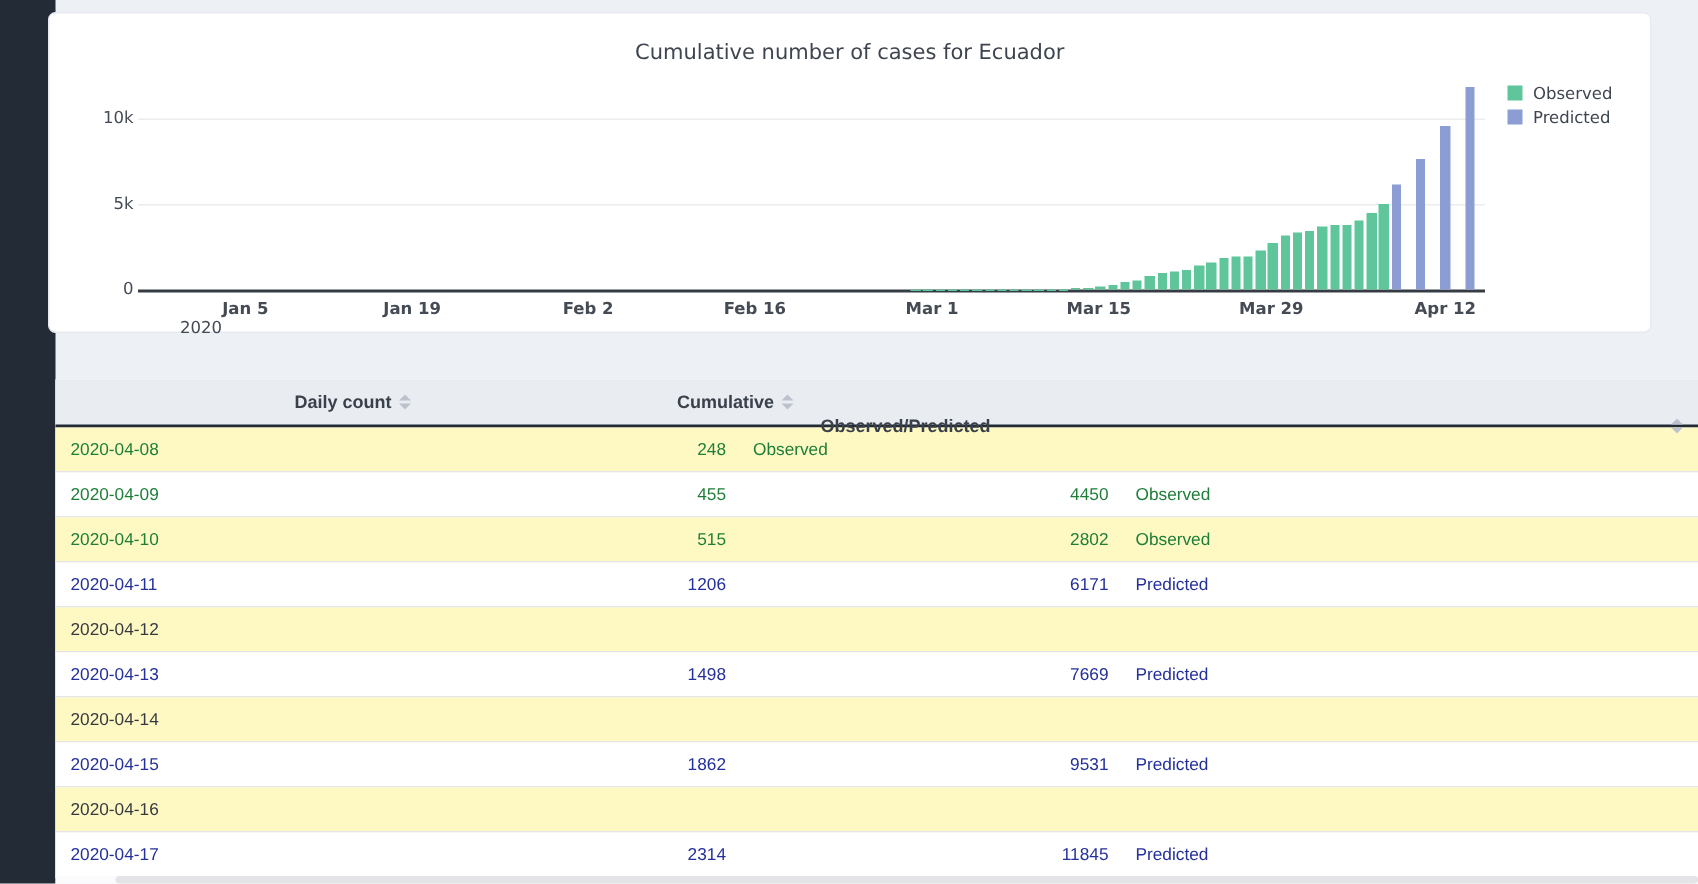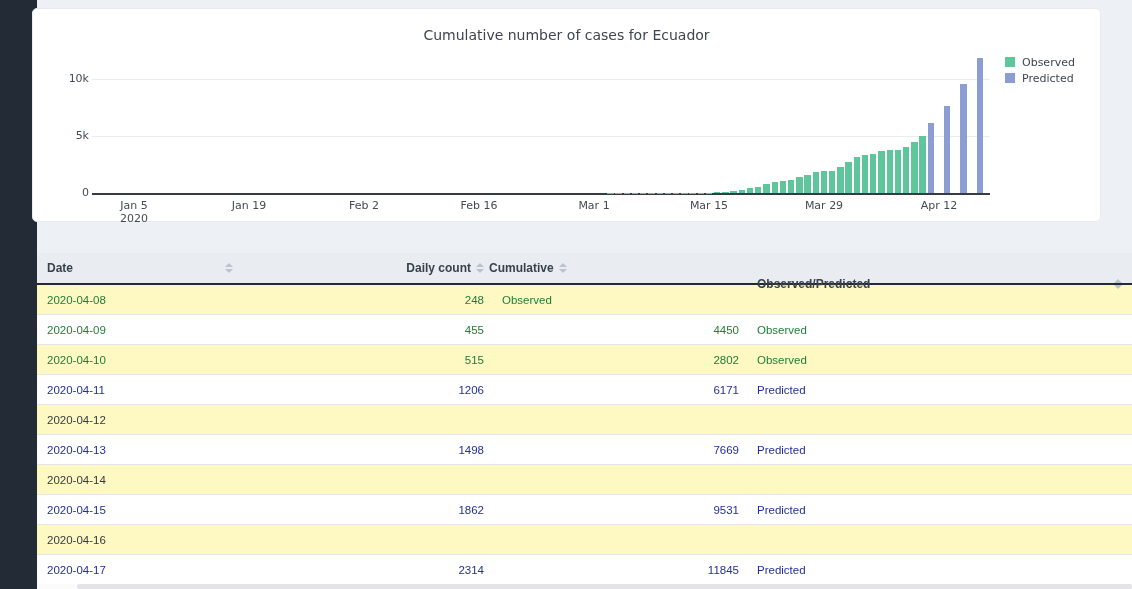--- a/index.html
+++ b/index.html
@@ -12,41 +12,41 @@
   
   .card {
     position:absolute; left:32px; top:8px; width:1069px; height:214px;
     background:#ffffff; border:1px solid #e7eaf0; border-radius:5px; box-sizing:border-box;
   }
   .chart-title { position:absolute; top:18px; left:0; right:0; text-align:center;
     font-size:14px; color:#3f4550; }
   .gridline { position:absolute; left:59px; width:898px; height:1px; background:#ececec; }
   .axis-line { position:absolute; left:59px; width:898px; height:2px; background:#363c44; }
   .ytick { position:absolute; width:40px; left:16px; text-align:right; font-size:11px; color:#444b54; }
-  .xtick { position:absolute; width:90px; top:190px; text-align:center; font-size:11px; color:#444b54; }
+  .xtick { position:absolute; width:90px; top:190px; text-align:right; font-size:11px; color:#444b54;font-weight:bold; }
   .xsub  { position:absolute; width:90px; top:203px; text-align:center; font-size:11px; color:#444b54; }
   .plot  { position:absolute; left:59px; top:42px; width:898px; height:142px; }
   .bar   { position:absolute; bottom:0; width:6.4px; }
   .legend { position:absolute; left:972px; top:45px; font-size:11px; color:#3f4550; }
   .legend-item { display:flex; align-items:center; height:16px; cursor:pointer; }
   .legend-swatch { width:10px; height:10px; margin-right:7px; }
 
   
   .table { position:absolute; left:37px; top:253px; width:1095px; background:#fff;
     font-family:"Liberation Sans", sans-serif; }
   .thead { display:flex; height:32px; background:#e9edf2; border-bottom:2px solid #232a33;
     align-items:center; font-weight:bold; font-size:12px; color:#3a414b; box-sizing:border-box; }
   .th { display:flex; align-items:center; box-sizing:border-box; height:100%; cursor:pointer; }
   .row { display:flex; height:30px; align-items:center; background:#ffffff;
     border-bottom:1px solid #e5e5e8; box-sizing:border-box; font-size:11.5px; }
   .row.odd { background:#fef9c3; }
   .cell { box-sizing:border-box; white-space:nowrap; overflow:hidden; }
   .c1 { width:210px; padding-left:10px; }
   .c2 { width:242px; text-align:right; padding-right:5px; justify-content:flex-end; }
-  .c3 { width:255px; text-align:right; padding-right:5px; }
+  .c3 { width:255px; text-align:right; padding-right:5px; justify-content:flex-end; }
   .c4 { flex:1; padding-left:13px; }
   .th.c1 { padding-right:14px; } .th.c4 { padding-right:10px;margin-top:32px; }
   .sort-icon { display:inline-flex; flex-direction:column; align-items:center; margin-left:5px; }
   .sort-icon .tri { width:0; height:0; border-left:4px solid transparent; border-right:4px solid transparent; }
   .tri-up { border-bottom:4px solid #bcc2cb; margin-bottom:2px; }
   .tri-down { border-top:4px solid #bcc2cb; }
   .push { margin-left:auto; }
 
   .scroll-strip { position:absolute; left:37px; top:584px; width:1095px; height:5px; background:#fbfbfc; }
   .scroll-thumb { position:absolute; left:77px; top:584px; width:1055px; height:5px;
@@ -135,27 +135,20 @@
       </div>
       <div class="legend-item">
         <span class="legend-swatch" style="background: rgb(140, 157, 211);"></span>
         <span>Predicted</span>
       </div>
     </div>
 </div>
 
 <div class="table">
   <div class="thead" id="thead">
-      <div class="th c1">
-        <span>Date</span>
-        <span class="sort-icon push">
-          <span class="tri tri-up"></span>
-          <span class="tri tri-down"></span>
-        </span>
-      </div>
       <div class="th c2">
         <span>Daily count</span>
         <span class="sort-icon">
           <span class="tri tri-up"></span>
           <span class="tri tri-down"></span>
         </span>
       </div>
       <div class="th c3">
         <span>Cumulative</span>
         <span class="sort-icon">

